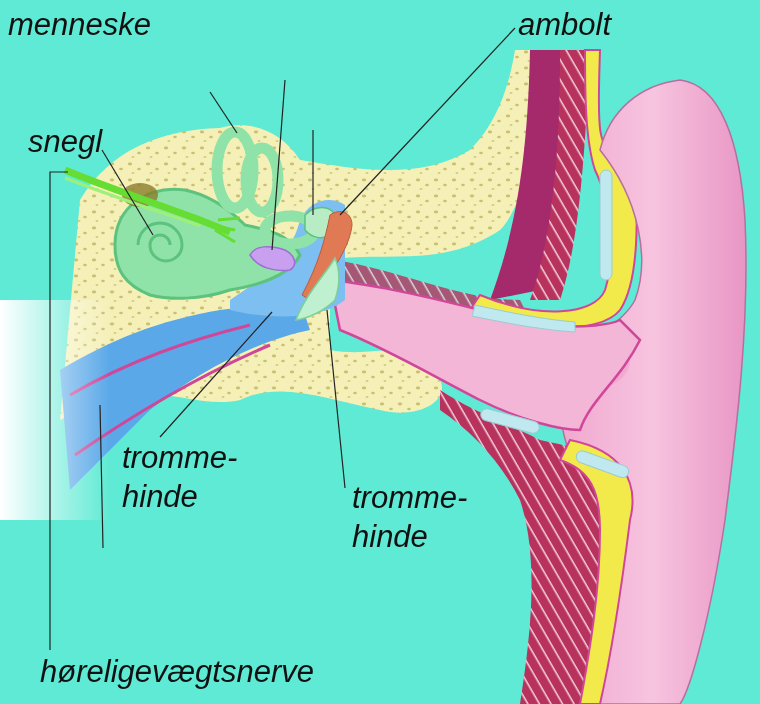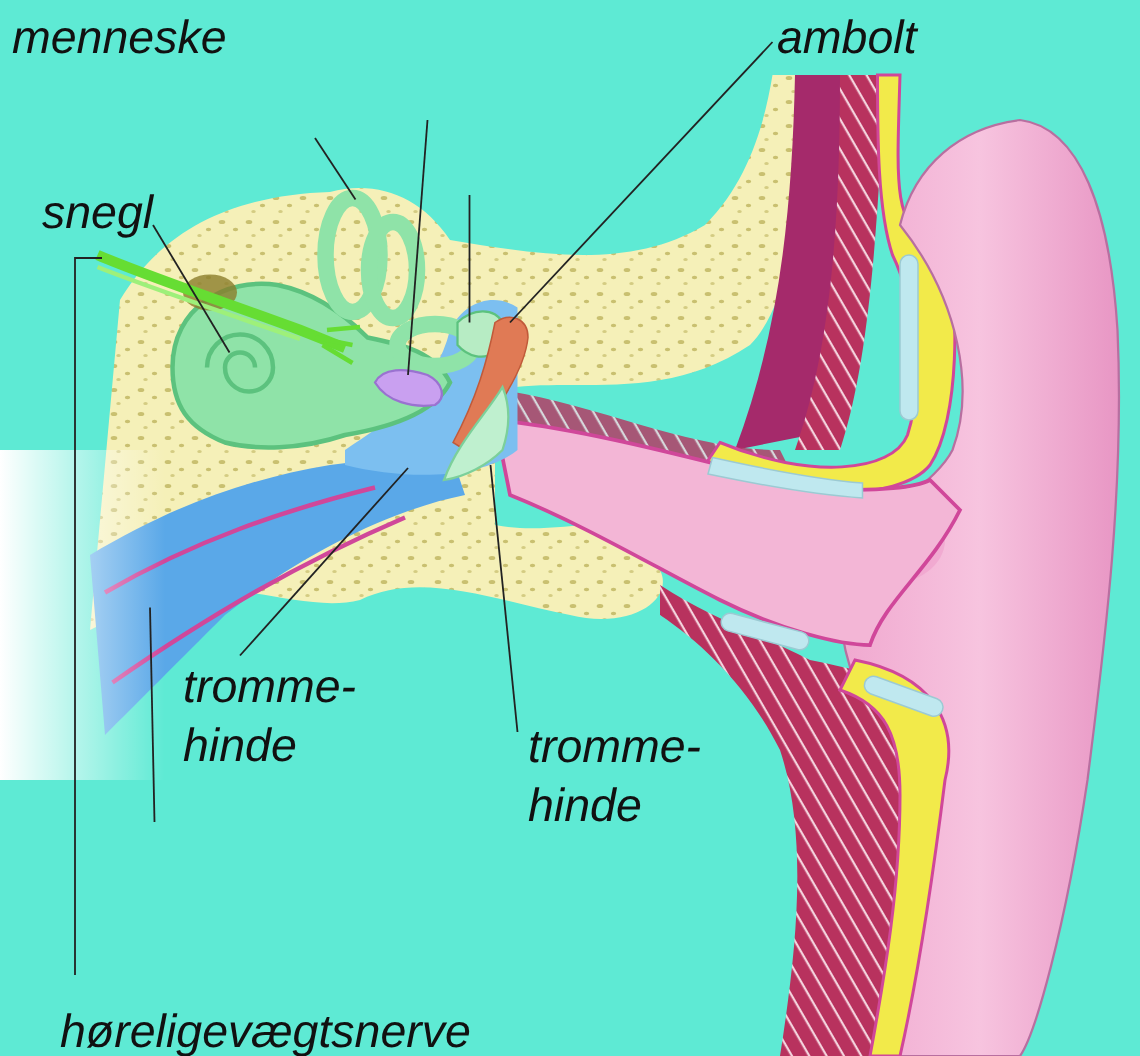--- a/index.html
+++ b/index.html
@@ -110,14 +110,14 @@
     </g>
   </svg>
 
   <div class="lbl" style="left:8px;top:8px;">menneske</div>
   <div class="lbl" style="left:518px;top:8px;">ambolt</div>
   <div class="lbl" style="left:28px;top:125px;">snegl</div>
   <div class="lbl" style="left:122px;top:441px;">tromme-</div>
   <div class="lbl" style="left:122px;top:480px;">hinde</div>
   <div class="lbl" style="left:352px;top:481px;">tromme-</div>
   <div class="lbl" style="left:352px;top:520px;text-align:right;">hinde</div>
-  <div class="lbl" style="left:40px;top:655px;margin-top:16px;">høreligevægtsnerve</div>
+  <div class="lbl" style="left:40px;top:655px;">høreligevægtsnerve</div>
 </div>
 
 </body></html>

